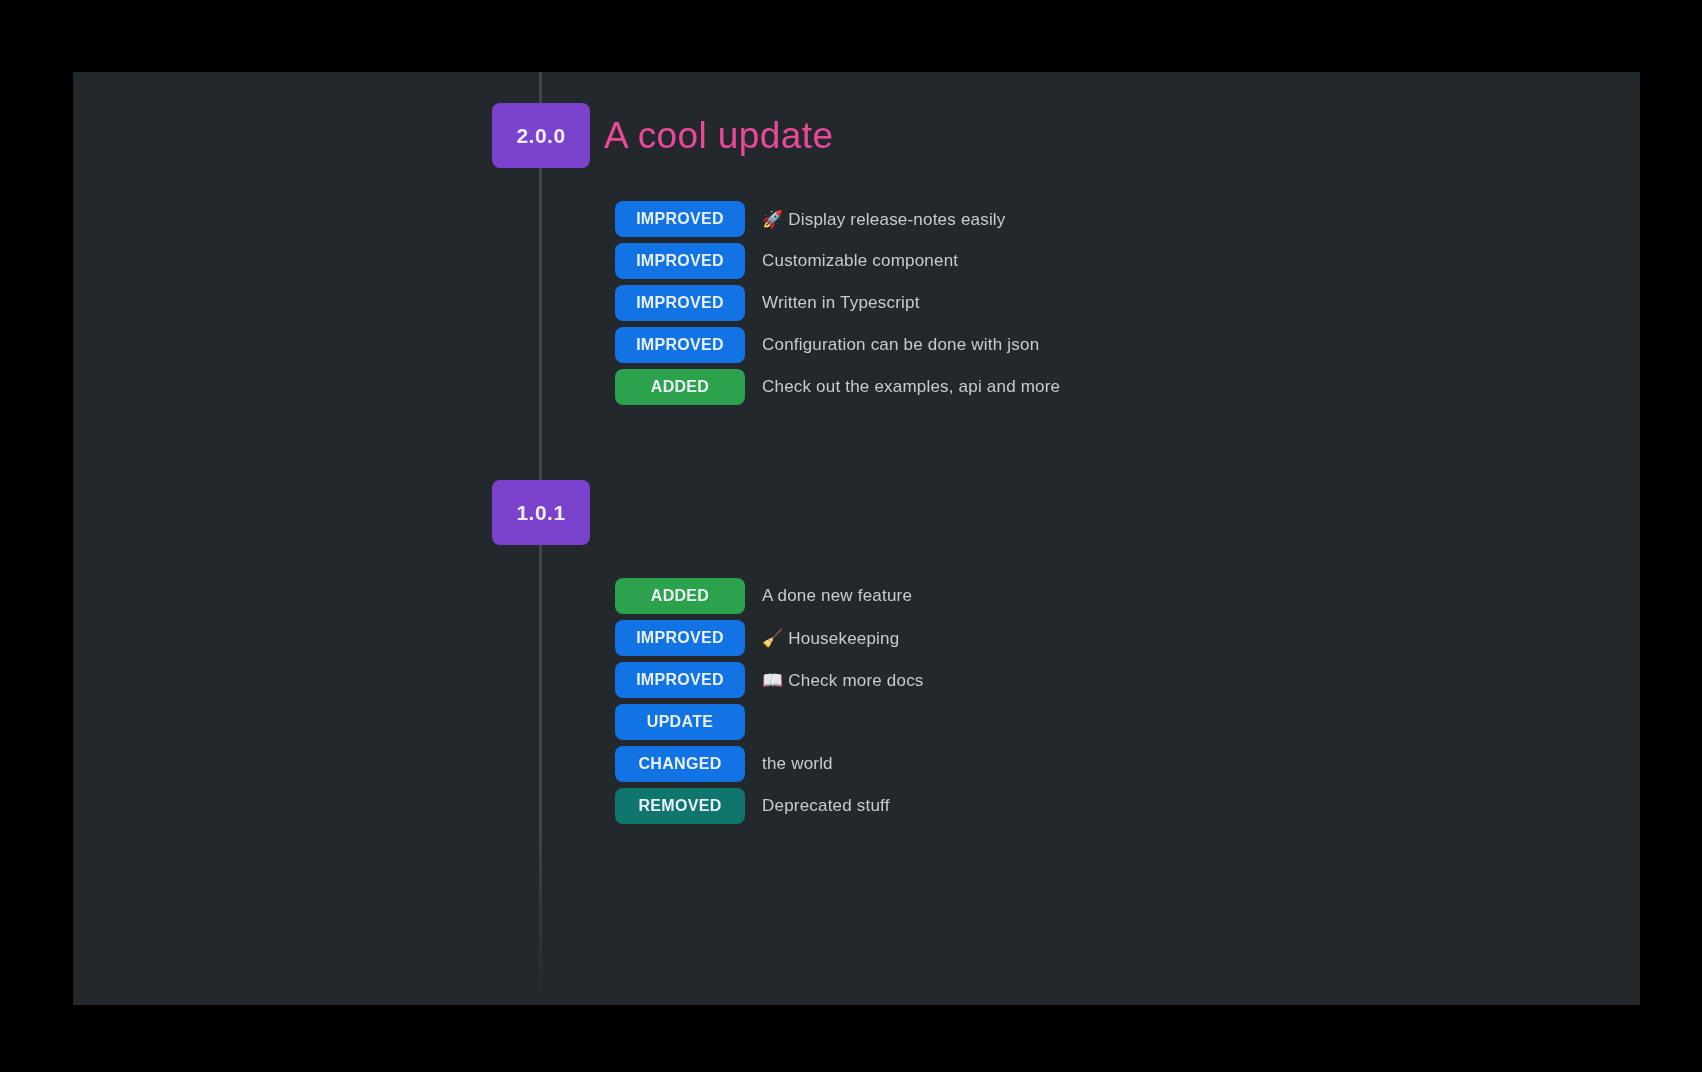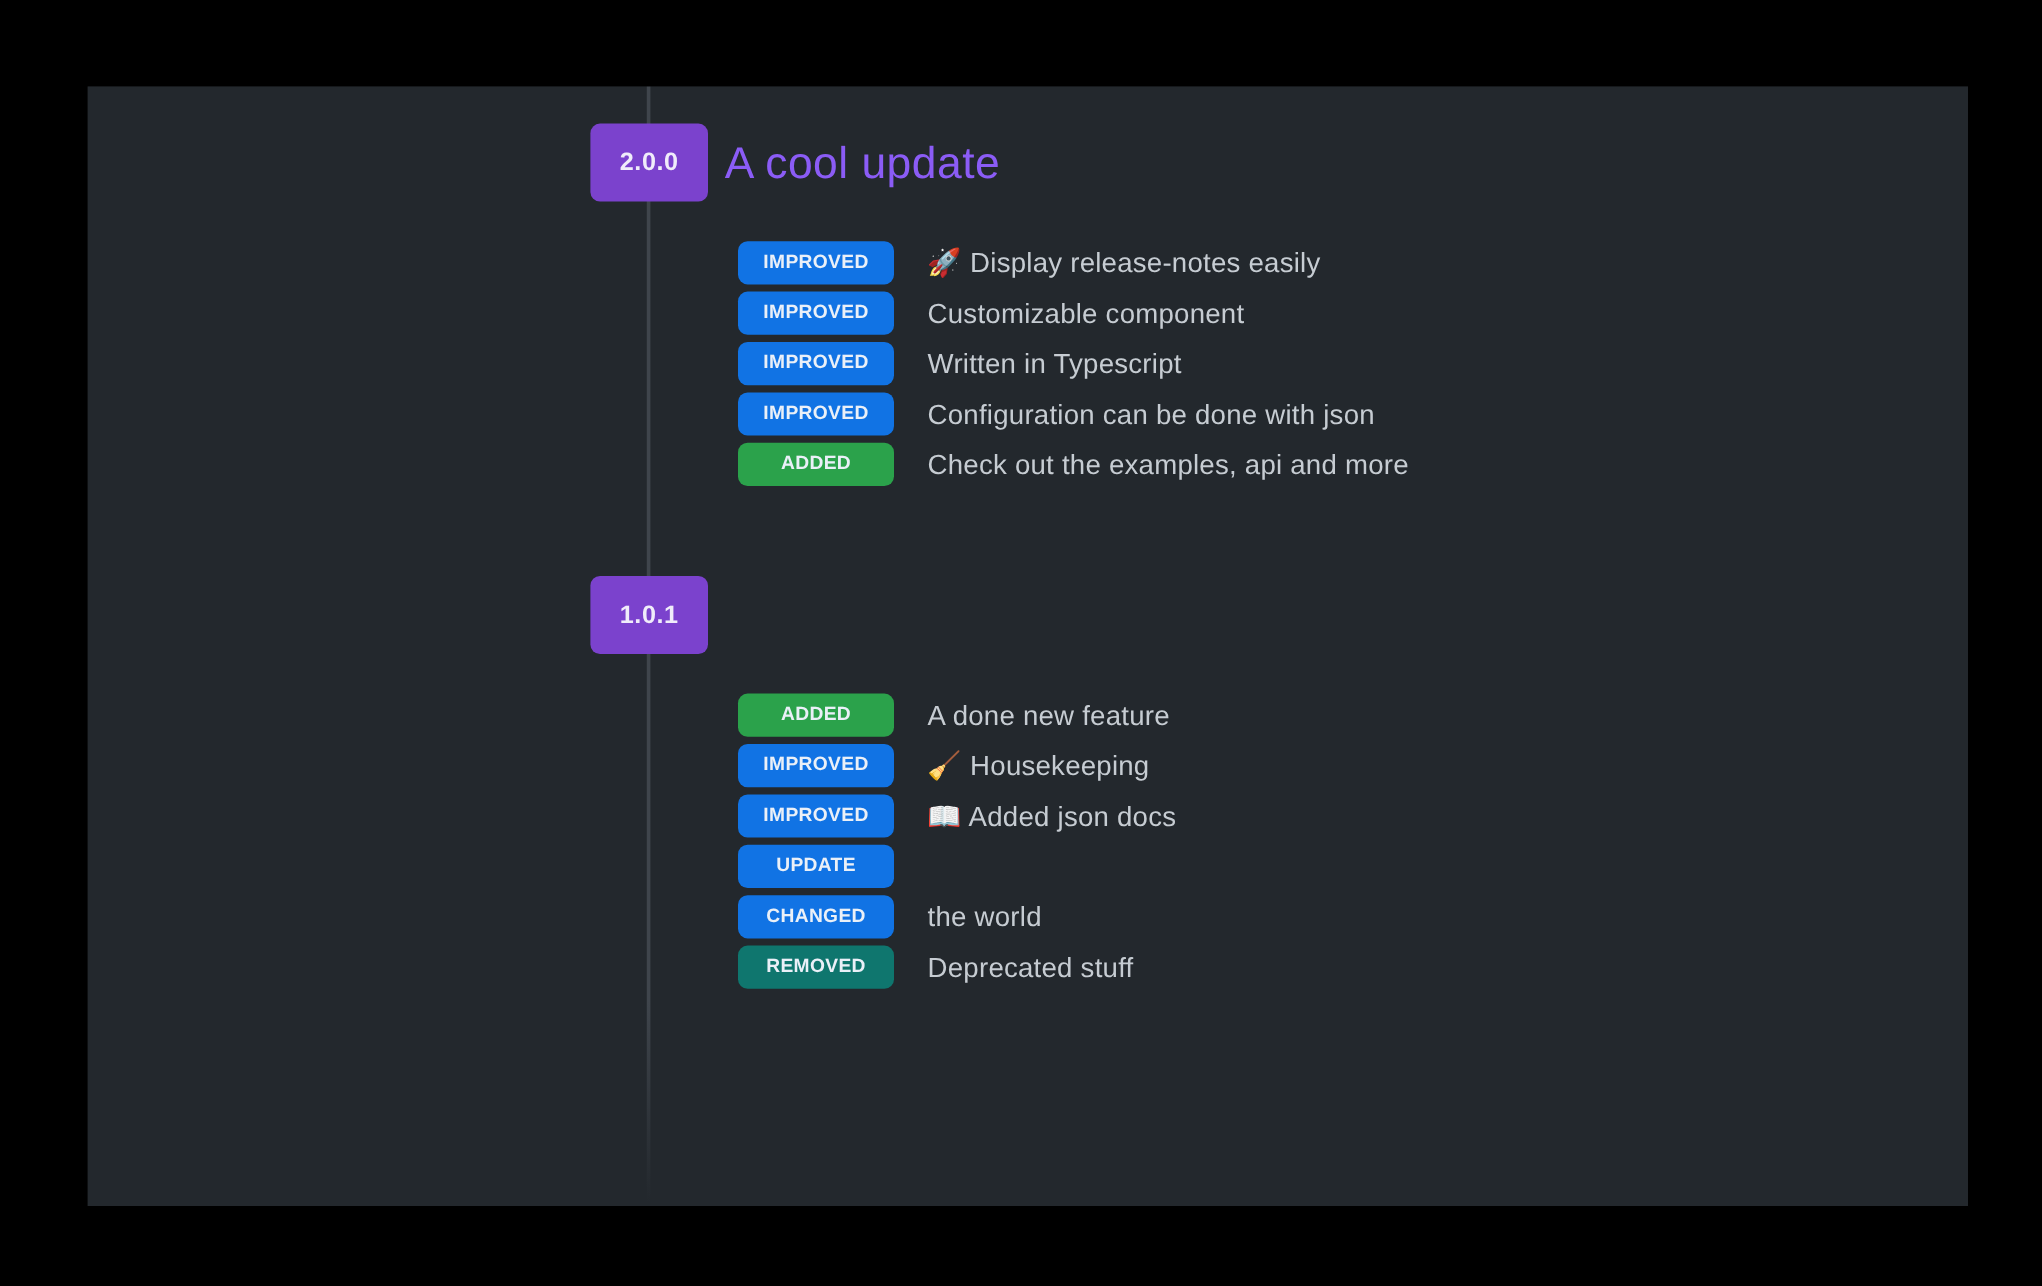--- a/index.html
+++ b/index.html
@@ -59,21 +59,21 @@
     display: flex;
     align-items: center;
     justify-content: center;
     position: relative;
     z-index: 2;
   }
   .release-title {
     margin: 0 0 0 14px;
     font-size: 37px;
     font-weight: 300;
-    color: #8b5cf6;
+    color: #ec4899;
     letter-spacing: 0.4px;
     white-space: nowrap;
   }
   .entries {
     list-style: none;
     margin: 33px 0 0 542px;
     padding: 0;
   }
   .entry {
     display: flex;
@@ -101,22 +101,22 @@
   .tag[data-type="changed"] {
     background: #1173e4;
   }
   .tag[data-type="added"] {
     background: #2ba24b;
   }
   .tag[data-type="removed"] {
     background: #0f766e;
   }
   .entry-text {
-    margin-left: 12px;
-    font-size: 23px;
+    margin-left: 1px;
+    font-size: 17px;
     font-weight: 400;
     color: #c6ccd2;
     letter-spacing: 0.2px;
     white-space: nowrap;
   }
   #release-0 { top: 31px; }
   #release-1 { top: 408px; }
   #release-2 { top: 821px; }
 </style>
 </head>
@@ -164,21 +164,21 @@
         <li class="entry">
           <span class="tag" data-type="added">ADDED</span>
           <span class="entry-text">A done new feature</span>
         </li>
         <li class="entry">
           <span class="tag" data-type="improved">IMPROVED</span>
           <span class="entry-text">🧹 Housekeeping</span>
         </li>
         <li class="entry">
           <span class="tag" data-type="improved">IMPROVED</span>
-          <span class="entry-text">📖 Added json docs</span>
+          <span class="entry-text">📖 Check more docs</span>
         </li>
         <li class="entry">
           <span class="tag" data-type="update">UPDATE</span>
         </li>
         <li class="entry">
           <span class="tag" data-type="changed">CHANGED</span>
           <span class="entry-text">the world</span>
         </li>
         <li class="entry">
           <span class="tag" data-type="removed">REMOVED</span>

